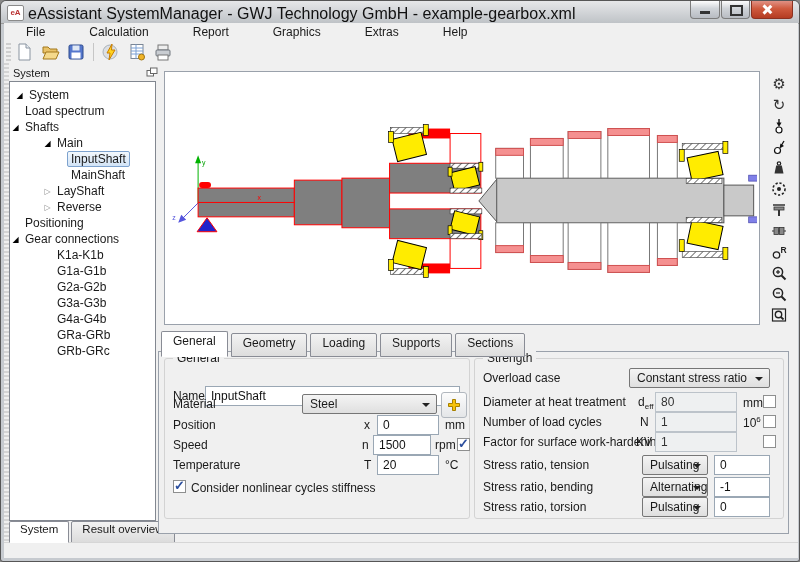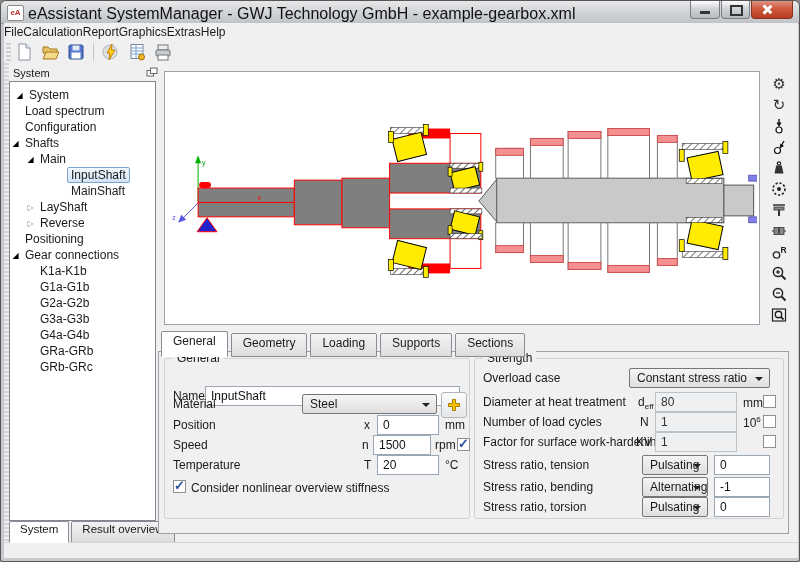--- a/index.html
+++ b/index.html
@@ -16,40 +16,40 @@
   .wbtn{height:17px;border:1px solid #7c7c7c;border-top:none;border-radius:0 0 4px 4px;
         background:linear-gradient(#fdfdfd,#cfd3d8 45%,#b8bcc2);margin-left:1px;position:relative;}
   .wbtn.min{width:28px}.wbtn.max{width:27px}
   .wbtn.close{width:40px;background:linear-gradient(#e09184,#cf5a3e 45%,#b43c22);border-color:#8c3120;}
   .wbtn.min::after{content:"";position:absolute;left:9px;top:10px;width:10px;height:3px;background:#333;}
   .wbtn.max::after{content:"";position:absolute;left:8px;top:4px;width:9px;height:7px;border:2px solid #333;}
   .wbtn.close::before,.wbtn.close::after{content:"";position:absolute;left:14px;top:3px;width:2.5px;height:11px;background:#fff;}
   .wbtn.close::before{transform:rotate(45deg)}.wbtn.close::after{transform:rotate(-45deg)}
   
   .menubar{position:absolute;left:3px;top:22px;width:794px;height:18px;background:#f0f0f0;display:flex;align-items:center;}
-  .menu-item{padding:1px 0;cursor:default;}
+  .menu-item{padding:1px 22px;cursor:default;}
   .toolbar{position:absolute;left:3px;top:40px;width:794px;height:22px;background:#f0f0f0;border-bottom:1px solid #dcdcdc;
            display:flex;align-items:center;}
   .tgrip{width:5px;height:18px;margin-left:2px;background:repeating-linear-gradient(#cfcfcf 0 2px,#f0f0f0 2px 4px);}
   .tbtn{width:26px;height:21px;display:flex;align-items:center;justify-content:center;}
   .tsep{width:1px;height:18px;background:#c6c6c6;margin:0 4px;}
   
   .client{position:absolute;left:3px;top:62px;width:794px;height:479px;background:#f0f0f0;}
   
   .grip{position:absolute;left:0;top:0;width:5px;height:478px;
         background:repeating-linear-gradient(#d4d4d4 0 2px,#efefef 2px 4px);}
   .panel-header{position:absolute;left:5px;top:1px;width:149px;height:17px;display:flex;align-items:center;}
   .panel-header .ph-label{flex:1;padding-left:4px;font-size:11px;}
   .tree{position:absolute;left:5px;top:18px;width:147px;height:440px;background:#fff;border:1px solid #828790;
         overflow:hidden;padding-top:5px;box-sizing:border-box;}
   .trow{display:flex;align-items:center;height:16px;white-space:nowrap;cursor:default;}
   .ar{width:11px;flex:none;text-align:center;font-size:8px;color:#000;}
   .ar.exp::before{content:"◢";}
   .ar.col::before{content:"▷";color:#8f8f8f;}
-  .l0{padding-left:4px}.l1{}.l2{padding-left:15px}.l3{padding-left:46px}
+  .l0{padding-left:4px}.l1{}.l2{padding-left:32px}.l3{padding-left:46px}
   .trow .txt{padding:0 3px;border:1px solid transparent;}
   .trow.sel .txt{background:linear-gradient(#f3f8fd,#d2e3f6);border:1px solid #7da2ce;border-radius:2px;}
   .side-tabs{position:absolute;left:5px;top:458px;height:20px;display:flex;}
   .stab{height:18px;padding:1px 10px;border:1px solid #898c95;border-radius:2px 2px 0 0;
         background:linear-gradient(#f2f2f2,#dcdcdc);margin-right:2px;font-size:11.5px;}
   .stab.active{background:#fff;border-bottom-color:#fff;position:relative;z-index:2;}
   
   .canvas{position:absolute;left:160px;top:8px;width:594px;height:252px;background:#fff;border:1px solid #9aa1ab;}
   .vtools{position:absolute;left:759px;top:10px;width:32px;display:flex;flex-direction:column;align-items:center;}
   .vbtn{width:26px;height:21px;display:flex;align-items:center;justify-content:center;font-size:15px;color:#333;}
@@ -168,24 +168,20 @@
     <div class="tree">
       <div class="trow l0">
           <span class="ar exp"></span>
           <span class="txt">System</span>
         </div>
       <div class="trow l1">
           <span class="ar"></span>
           <span class="txt">Load spectrum</span>
         </div>
       <div class="trow l1">
-          <span class="ar"></span>
-          <span class="txt">Configuration</span>
-        </div>
-      <div class="trow l1">
           <span class="ar exp"></span>
           <span class="txt">Shafts</span>
         </div>
       <div class="trow l2">
           <span class="ar exp"></span>
           <span class="txt">Main</span>
         </div>
       <div class="trow l3 sel">
           <span class="ar"></span>
           <span class="txt">InputShaft</span>
@@ -466,21 +462,21 @@
         <span class="cb checked" style="left:292px;top:3px"></span>
       </div>
       <div class="frow" style="top:96px">
         <span class="lbl">Temperature</span>
         <span class="sym" style="left:199px">T</span>
         <input class="input" style="left: 212px; width: 62px;" value="20">
         <span class="unit" style="left:280px">°C</span>
       </div>
       <div class="frow" style="top:119px">
         <span class="cb checked" style="left:8px;top:2px"></span>
-        <span class="lbl" style="left:26px">Consider nonlinear overview stiffness</span>
+        <span class="lbl" style="left:26px">Consider nonlinear cycles stiffness</span>
       </div>
     </div>
 
     <div class="group g-strength">
       <span class="legend">Strength</span>
       <div class="frow" style="top:9px">
         <span class="lbl">Overload case</span>
         <div class="combo" style="left:154px;width:141px"><span>Constant stress ratio</span></div>
       </div>
       <div class="frow" style="top:33px">

